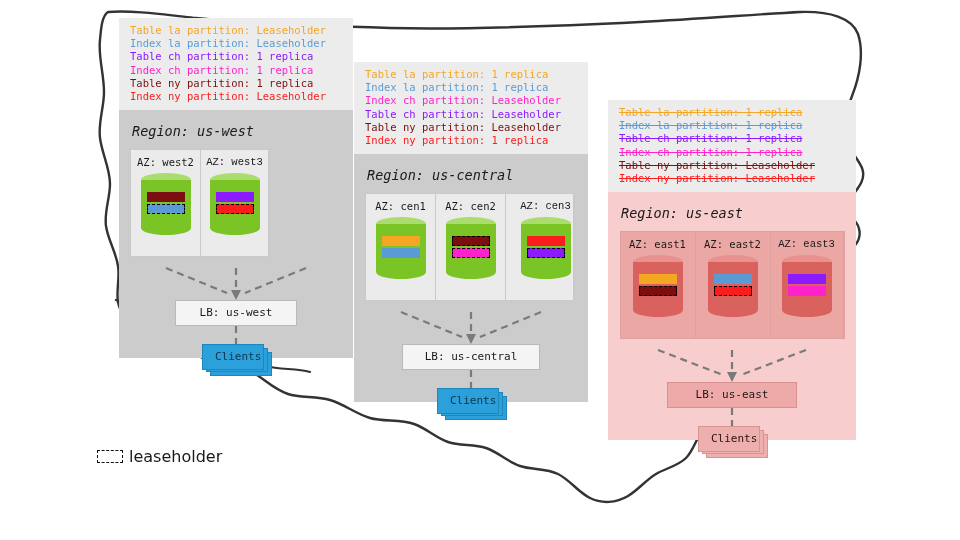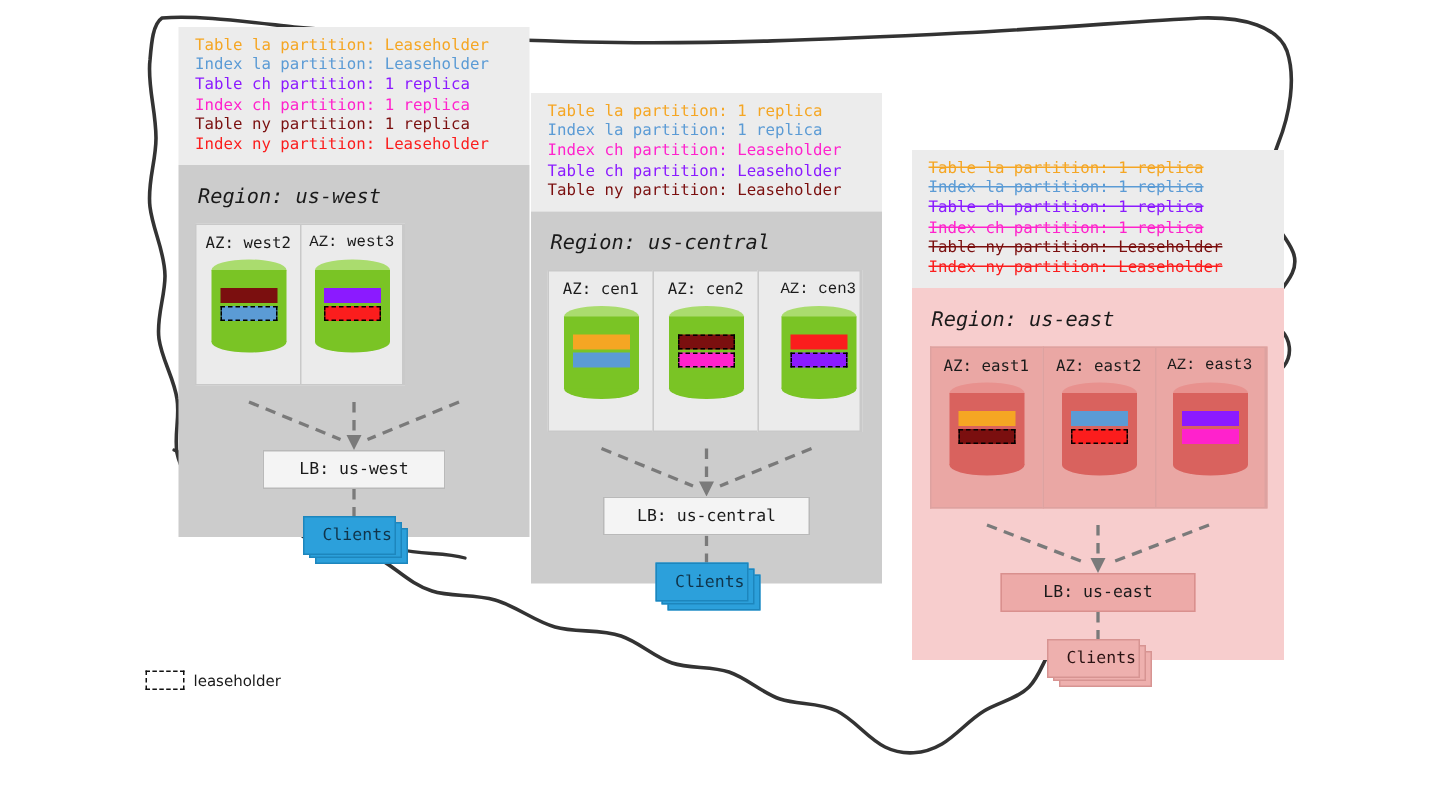--- a/index.html
+++ b/index.html
@@ -101,23 +101,23 @@
   }
   .clients.ok{background:#2ca0db;color:#10344a;border:1px solid #1d86bd;}
   .clients.down{background:#eeb0ae;color:#2a1212;border:1px solid #d79492;}
   .stack-s{position:absolute;box-sizing:border-box;}
   .stack-s.ok{border:1px solid #1d86bd;background:#2ca0db;}
   .stack-s.down{border:1px solid #d79492;background:#eeb0ae;}
 
   
   #lease-legend{
     position:absolute;left:97px;top:447px;
-    display:flex;align-items:flex-end;gap:6px;
+    display:flex;align-items:center;gap:6px;
     font-family:"DejaVu Sans","Liberation Sans",sans-serif;
-    font-size:10px;color:#1a1a1a;
+    font-size:16px;color:#1a1a1a;
   }
   #lease-legend .swatch{
     width:24px;height:11px;border:1.6px dashed #111;background:transparent;
   }
 </style>
 </head>
 <body>
 
 <svg id="map-layer" viewBox="0 0 960 540" xmlns="http://www.w3.org/2000/svg">
   <path fill="none" stroke="#333333" stroke-width="2.4" stroke-linejoin="round" stroke-linecap="round" d="M 108,12 C 130,10 160,14 196,18
@@ -232,20 +232,21 @@
   </div>
 </div>
 
 <div class="cluster" style="left:354px;top:62px;width:234px;">
   <div class="legend-box">
       <span class="legend-line" style="color: rgb(245, 166, 35);">Table la partition: 1 replica</span>
       <span class="legend-line" style="color: rgb(91, 155, 213);">Index la partition: 1 replica</span>
       <span class="legend-line" style="color: rgb(255, 34, 204);">Index ch partition: Leaseholder</span>
       <span class="legend-line" style="color: rgb(139, 26, 255);">Table ch partition: Leaseholder</span>
       <span class="legend-line" style="color: rgb(123, 15, 15);">Table ny partition: Leaseholder</span>
+      <span class="legend-line" style="color: rgb(251, 29, 29);">Index ny partition: 1 replica</span>
     </div>
   <div class="region-box ok" style="height:248px;">
     <div class="region-title">Region: us-central</div>
 
     <div class="az-row" style="height:108px;">
       <div class="az-cell" style="width:70px;">
         <span class="az-label">AZ: cen1</span>
         <div class="cyl green">
           <div class="top"></div>
           <div class="bot"></div>

